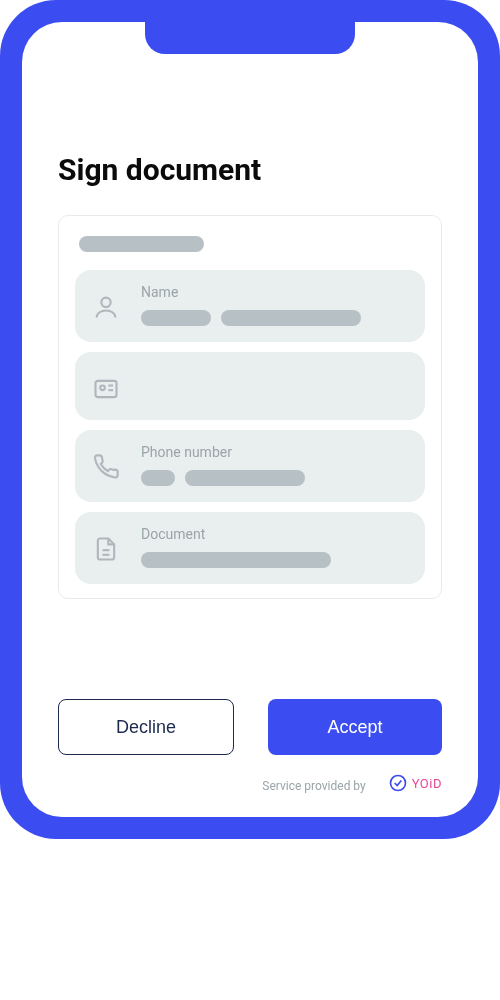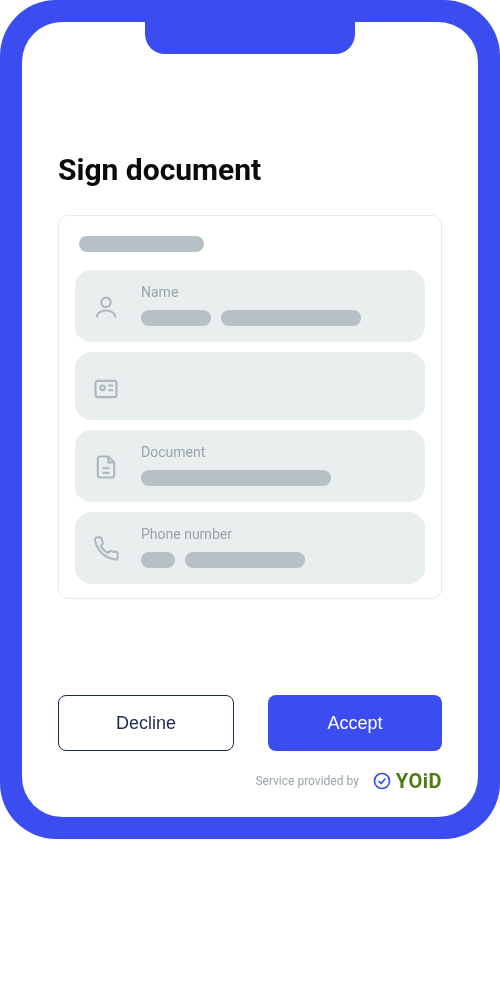--- a/index.html
+++ b/index.html
@@ -138,34 +138,34 @@
     color: #1b2a4e;
     font-weight: 500;
   }
   .btn-accept {
     background: #3b4cf0;
     color: #fff;
     font-weight: 500;
   }
   .footer {
     display: flex;
-    align-items: center;
+    align-items: flex-end;
     justify-content: flex-end;
-    gap: 13px;
+    gap: 22px;
     font-size: 12px;
     color: #9aa5a9;
     padding-bottom: 24px;
   }
   .yoid-logo {
     display: inline-flex;
     align-items: center;
     gap: 4px;
-    color: #4d7c0f;
-    font-weight: 700;
-    font-size: 20px;
+    color: #ec4899;
+    font-weight: 400;
+    font-size: 13px;
     letter-spacing: 0.5px;
   }
   .yoid-logo svg {
     width: 20px;
     height: 20px;
     stroke: #3b4cf0;
     fill: none;
     stroke-width: 2;
   }
 </style>
@@ -206,45 +206,45 @@
                 <circle cx="9" cy="11" r="2"></circle>
                 <line x1="14" y1="9" x2="18" y2="9"></line>
                 <line x1="14" y1="13" x2="18" y2="13"></line>
               </svg>
           </div>
         </div>
 
         <div class="field">
           <div class="field-icon">
             <svg viewBox="0 0 24 24">
-                <path d="M14 3H7a2 2 0 0 0-2 2v14a2 2 0 0 0 2 2h10a2 2 0 0 0 2-2V8z"></path>
-                <polyline points="14 3 14 8 19 8"></polyline>
-                <line x1="9" y1="13" x2="15" y2="13"></line>
-                <line x1="9" y1="17" x2="15" y2="17"></line>
-              </svg>
-          </div>
-          <div class="field-body">
-            <span class="field-label">Document</span>
-            <div class="skel-row">
-              <div class="skel" style="width:190px"></div>
-            </div>
-          </div>
-        </div>
-
-        <div class="field">
-          <div class="field-icon">
-            <svg viewBox="0 0 24 24">
                 <path d="M22 17v2a2 2 0 0 1-2.2 2 19 19 0 0 1-8.3-3 19 19 0 0 1-6-6A19 19 0 0 1 2.5 4.2 2 2 0 0 1 4.5 2h2a2 2 0 0 1 2 1.7c.1.9.3 1.8.6 2.6a2 2 0 0 1-.5 2.1L7.5 9.5a16 16 0 0 0 6 6l1.1-1.1a2 2 0 0 1 2.1-.5c.8.3 1.7.5 2.6.6A2 2 0 0 1 22 17z"></path>
               </svg>
           </div>
           <div class="field-body">
             <span class="field-label">Phone number</span>
             <div class="skel-row">
               <div class="skel" style="width:34px"></div>
               <div class="skel" style="width:120px"></div>
+            </div>
+          </div>
+        </div>
+
+        <div class="field">
+          <div class="field-icon">
+            <svg viewBox="0 0 24 24">
+                <path d="M14 3H7a2 2 0 0 0-2 2v14a2 2 0 0 0 2 2h10a2 2 0 0 0 2-2V8z"></path>
+                <polyline points="14 3 14 8 19 8"></polyline>
+                <line x1="9" y1="13" x2="15" y2="13"></line>
+                <line x1="9" y1="17" x2="15" y2="17"></line>
+              </svg>
+          </div>
+          <div class="field-body">
+            <span class="field-label">Document</span>
+            <div class="skel-row">
+              <div class="skel" style="width:190px"></div>
             </div>
           </div>
         </div>
 
       </div>
 
 
       <div class="buttons">
         <button class="btn btn-decline">Decline</button>
         <button class="btn btn-accept">Accept</button>

